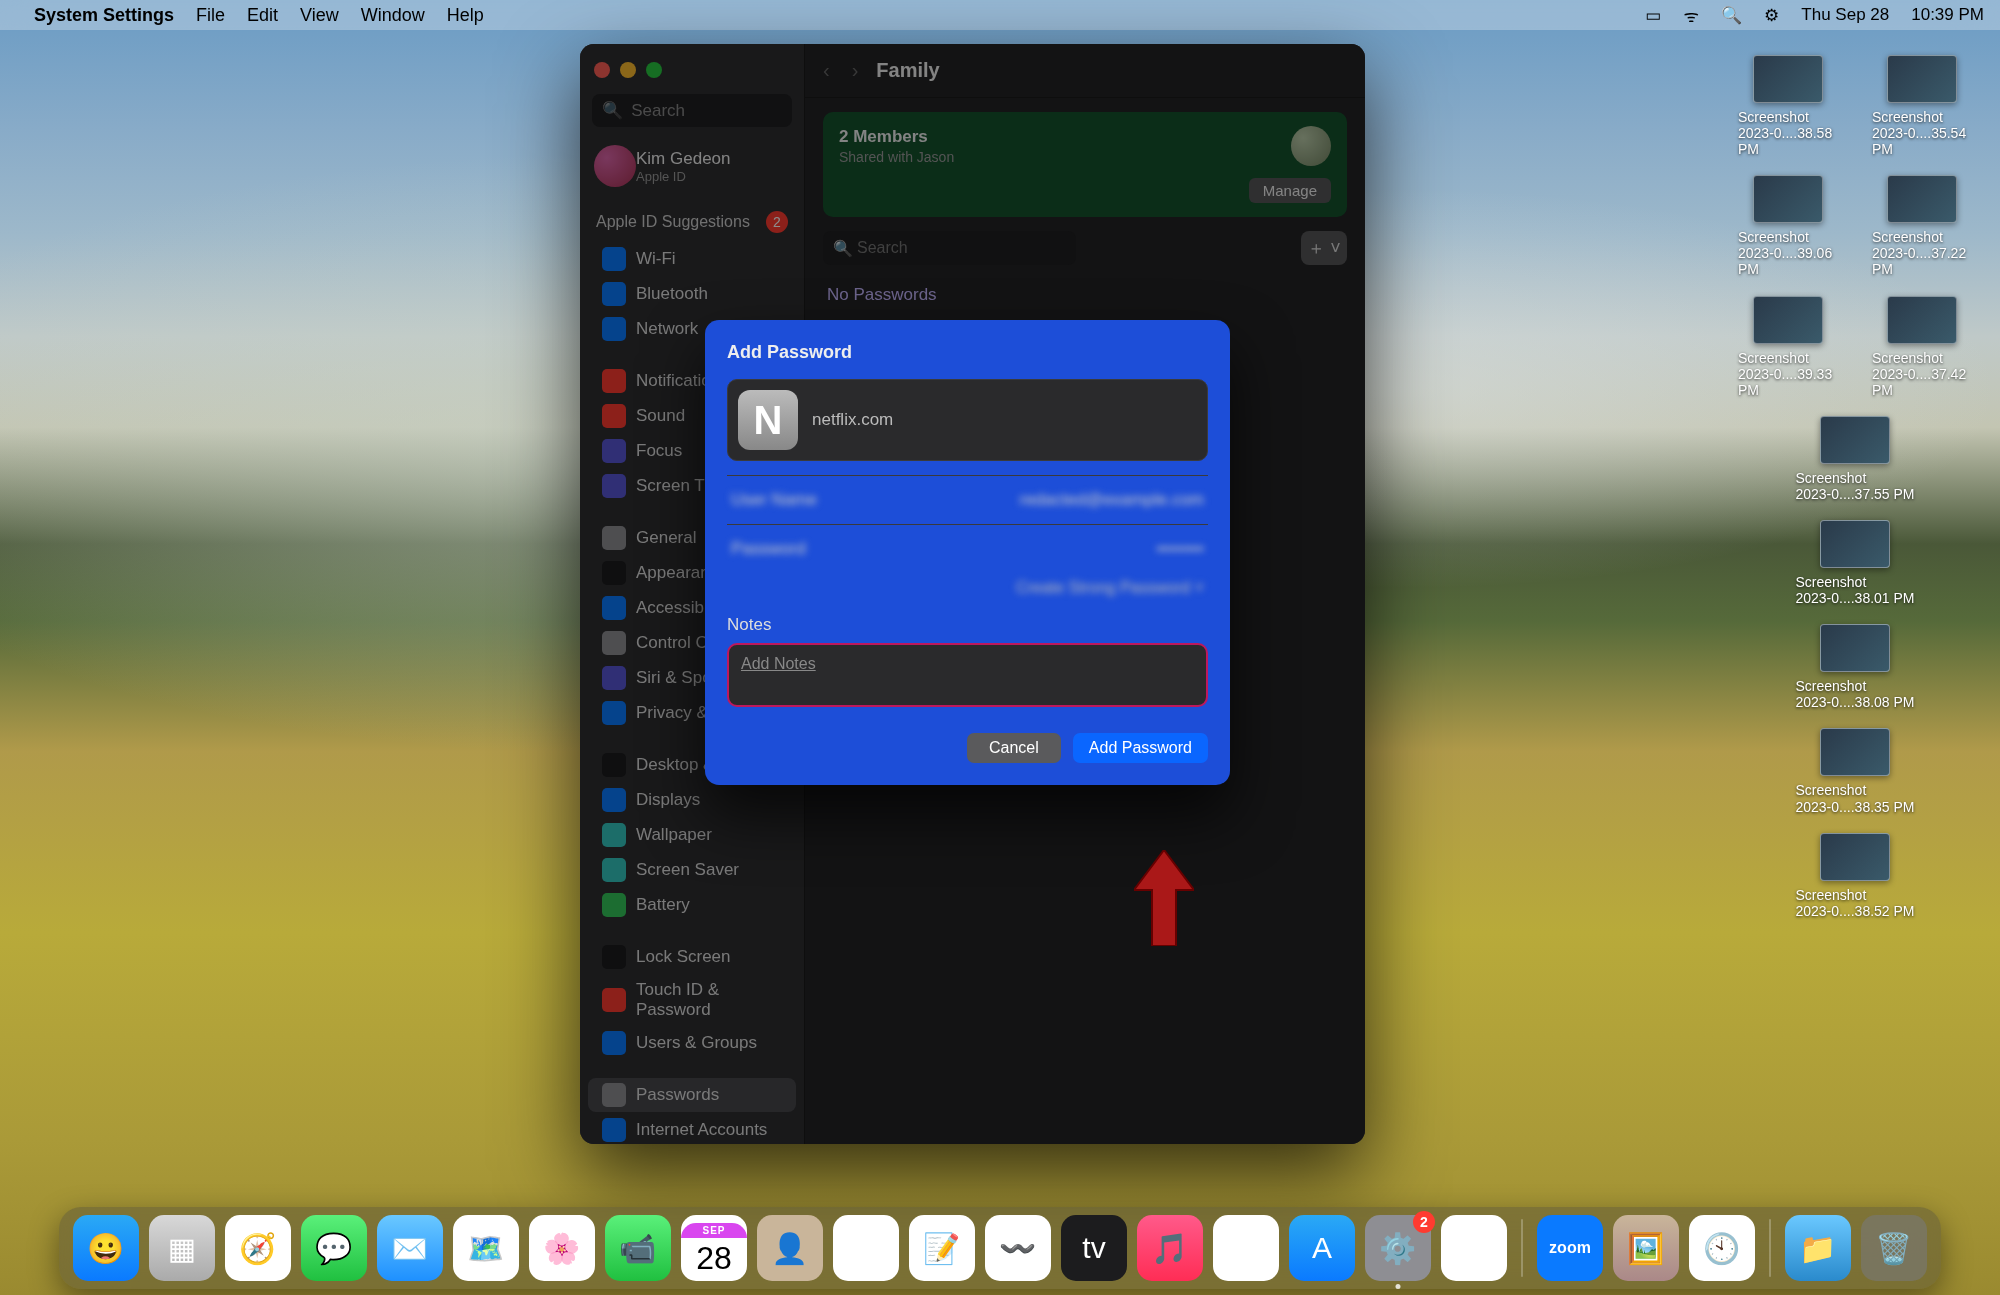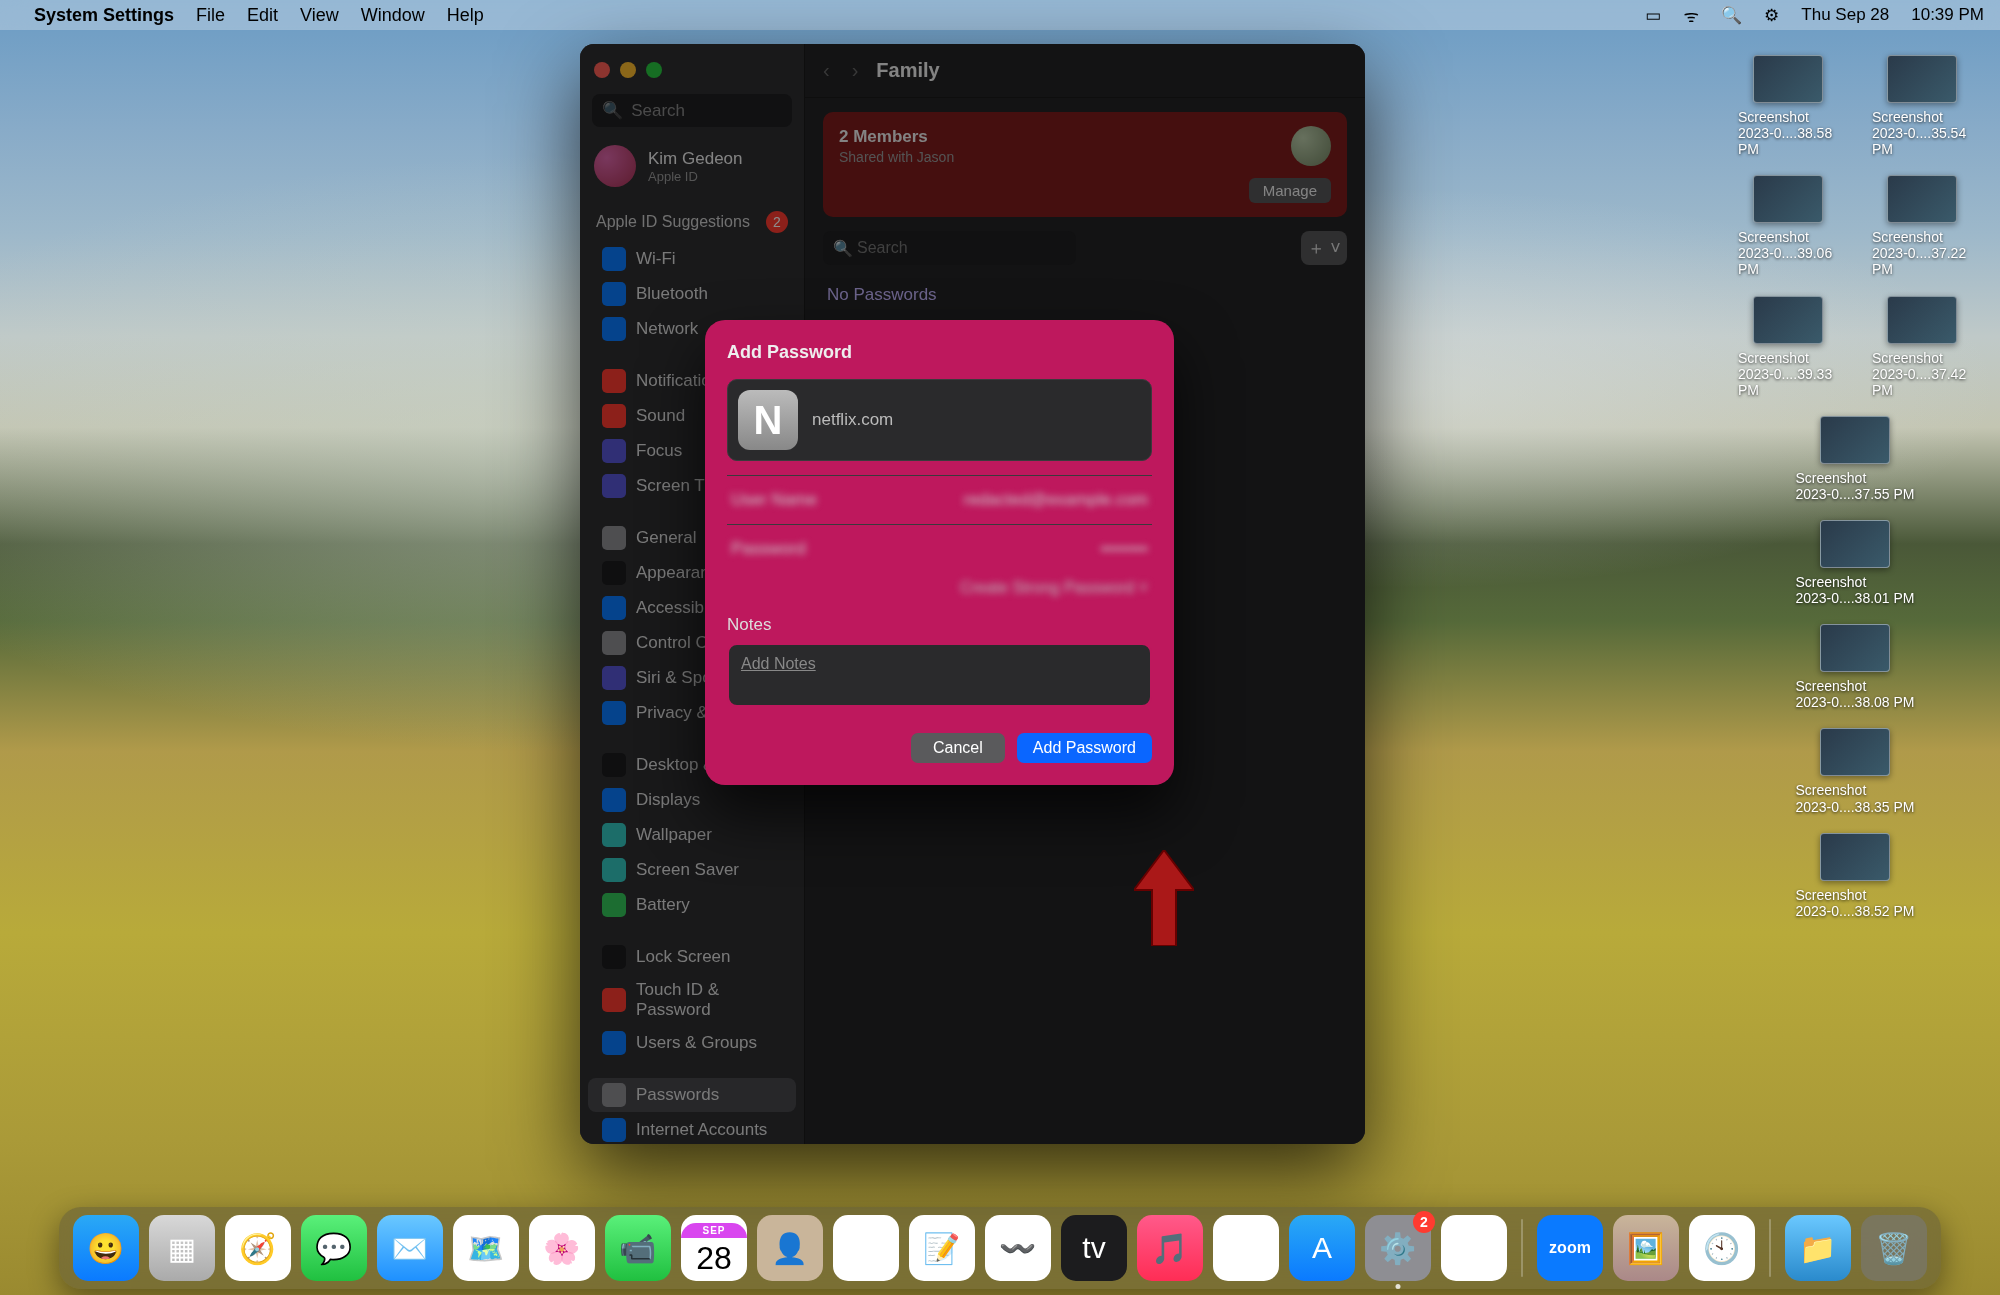--- a/index.html
+++ b/index.html
@@ -44,55 +44,55 @@
   color: #e8e8e8;
 }
 .win .sidebar { width: 225px; background: #2e2e30; border-right: 1px solid #1a1a1a; display: flex; flex-direction: column; padding-top: 10px; }
 .traffic { display: flex; gap: 10px; padding: 8px 14px 14px; }
 .traffic span { width: 16px; height: 16px; border-radius: 50%; display: inline-block; }
 .tr-close { background: #ff5f57; }
 .tr-min { background: #febc2e; }
 .tr-max { background: #28c840; }
 .sidebar .search { margin: 2px 12px 10px; display: flex; align-items: center; background: #1f1f21; border-radius: 8px; padding: 6px 10px; color: #888; font-size: 17px; }
 .sidebar .search .mag { margin-right: 8px; opacity: .6; }
-.sidebar .user { display: flex; align-items: center; padding: 8px 14px 14px; gap: 12px; }
+.sidebar .user { display: flex; align-items: center; padding: 8px 14px 14px; }
 .sidebar .user .avatar { width: 42px; height: 42px; border-radius: 50%; background: radial-gradient(circle at 30% 30%, #d6a, #a35); }
 .sidebar .user .uname { font-size: 17px; font-weight: 500; color: #eee; }
 .sidebar .user .sub { font-size: 13px; color: #999; }
 .sidebar .row { display: flex; align-items: center; padding: 5px 14px; font-size: 17px; color: #ddd; gap: 10px; border-radius: 8px; margin: 1px 8px; cursor: default; }
 .sidebar .row.sel { background: #48484c; }
 .sidebar .row .ic { width: 24px; height: 24px; border-radius: 5px; display: flex; align-items: center; justify-content: center; font-size: 14px; color: #fff; flex-shrink: 0; }
 .sidebar .hdr { display: flex; align-items: center; justify-content: space-between; padding: 10px 16px 8px; font-size: 16px; color: #ccc; }
 .badge { background: #ff3b30; color: #fff; border-radius: 11px; min-width: 22px; height: 22px; font-size: 14px; display: flex; align-items: center; justify-content: center; padding: 0 6px; }
 .sidebar .group-gap { height: 16px; }
 
 .pane { flex: 1; background: #232325; display: flex; flex-direction: column; }
 .pane .titlebar { height: 54px; display: flex; align-items: center; padding: 0 18px; gap: 18px; border-bottom: 1px solid #1a1a1a; }
 .pane .titlebar .nav { color: #666; font-size: 20px; display:flex; gap: 22px; }
 .pane .titlebar .title { font-size: 20px; font-weight: 600; color: #eee; }
 .pane .content { padding: 14px 18px; flex: 1; }
-.card { background: #7f1d1d; border-radius: 10px; padding: 14px 16px; margin-bottom: 14px; }
+.card { background: #14532d; border-radius: 10px; padding: 14px 16px; margin-bottom: 14px; }
 .card .head { display: flex; justify-content: space-between; align-items: center; }
 .card .head .av2 { width: 40px; height: 40px; border-radius: 50%; background: radial-gradient(circle at 30% 30%, #bca, #786); }
 .card .title2 { font-size: 17px; font-weight: 600; color: #eee; }
 .card .sub2 { font-size: 14px; color: #999; margin-top: 2px; }
 .card .manage { margin-top: 12px; display: flex; justify-content: flex-end; }
 .btn-gray { background: #565658; color: #eee; border: none; border-radius: 6px; padding: 4px 14px; font-size: 15px; }
 .pane .pwsearch { display: flex; gap: 10px; margin-bottom: 12px; }
 .pane .pwsearch input { flex: 1; background: #1f1f21; border: none; border-radius: 8px; padding: 8px 12px 8px 34px; color: #ccc; font-size: 16px; }
 .pane .pwsearch .wrap { position: relative; flex: 1; }
 .pane .pwsearch .wrap .mag { position: absolute; left: 10px; top: 50%; transform: translateY(-50%); color: #777; }
 .pane .pwsearch .plus { width: 46px; background: #565658; border: none; border-radius: 8px; color: #ddd; font-size: 18px; }
 .nopw { color: #c4b5fd; font-size: 17px; padding: 8px 4px; }
 
 
 .win-dim { position: absolute; inset: 0; background: rgba(0,0,0,0.45); }
 
 
-.modal { position: absolute; left: 705px; top: 320px; width: 469px; background: #be185d; border-radius: 20px; box-shadow: 0 30px 60px rgba(0,0,0,0.7); padding: 22px; color: #eee; }
+.modal { position: absolute; left: 705px; top: 320px; width: 525px; background: #1d4ed8; border-radius: 14px; box-shadow: 0 30px 60px rgba(0,0,0,0.7); padding: 22px; color: #eee; }
 .modal h3 { font-size: 18px; font-weight: 600; margin-bottom: 16px; }
 .site-card { background: #2a2a2c; border: 1px solid #3a3a3c; border-radius: 10px; padding: 10px; display: flex; align-items: center; gap: 14px; margin-bottom: 14px; }
 .site-card .logo { width: 60px; height: 60px; border-radius: 12px; background: linear-gradient(#bbb,#888); color: #fff; font-size: 40px; font-weight: 700; display: flex; align-items: center; justify-content: center; }
 .site-card .site { color: #bbb; font-size: 17px; }
 .kv { display: flex; justify-content: space-between; padding: 12px 4px; font-size: 17px; }
 .kv .k { color: #ddd; }
 .kv .v { color: #bbb; }
 .kv.blur .k, .kv.blur .v { filter: blur(3.5px); color: #ccc; }
 .divider { height: 1px; background: #3a3a3c; margin: 2px 0; }
 .strong-pw { text-align: right; padding: 8px 4px 2px; font-size: 16px; color: #bbb; filter: blur(3.5px); }

